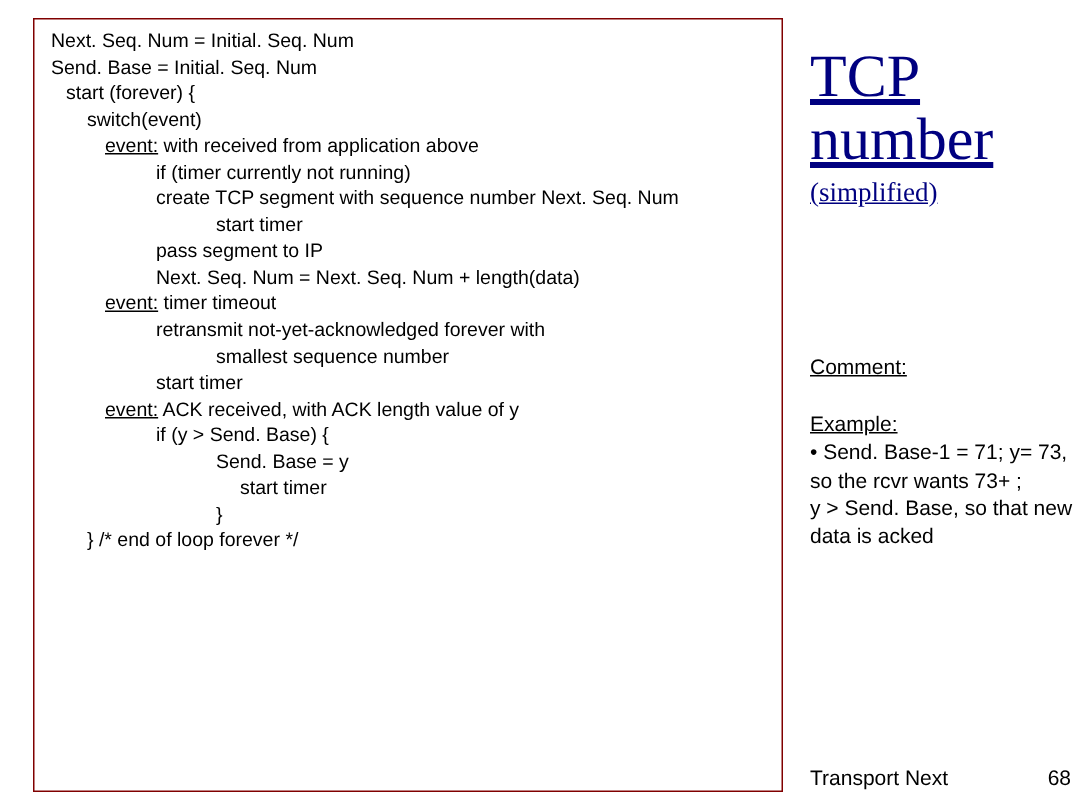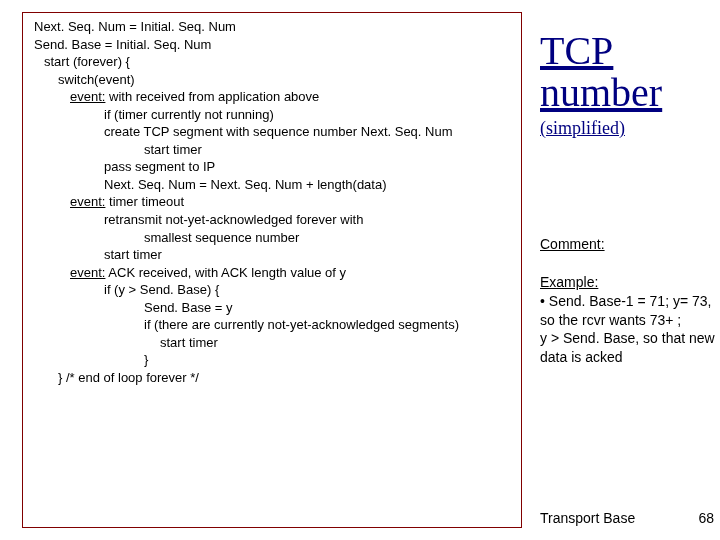--- a/index.html
+++ b/index.html
@@ -95,21 +95,20 @@
   <p class="i5">Next. Seq. Num = Next. Seq. Num + length(data)</p>
 
   <p class="i3 blk"><span class="ev">event:</span><span> timer timeout</span></p>
   <p class="i5">retransmit not-yet-acknowledged forever with</p>
   <p class="i7">smallest sequence number</p>
   <p class="i5">start timer</p>
 
   <p class="i3 blk"><span class="ev">event:</span><span> ACK received, with ACK length value of y</span></p>
   <p class="i5">if (y &gt; Send. Base) {</p>
   <p class="i7">Send. Base = y</p>
-  <p class="i7">if (there are currently not-yet-acknowledged segments)</p>
   <p class="i8">start timer</p>
   <p class="i7">}</p>
 
   <p class="i2 blk">}  /* end of loop forever */</p>
 </div>
 
 <div class="title">
   <div class="big">TCP</div>
   <div class="big">number</div>
   <div class="sub">(simplified)</div>
@@ -117,15 +116,15 @@
 
 <div class="comment">
   <span class="u">Comment:</span><br>
   <br>
   <span class="u">Example:</span><br>
   <span> • Send. Base-1 = 71; y= 73, so the rcvr wants 73+ ;</span><br>
   <span>y &gt; Send. Base, so that new data is acked</span>
 </div>
 
 <div class="footer">
-  <span>Transport Base</span>
+  <span>Transport Next</span>
   <span class="pg">68</span>
 </div>
 
 </body></html>

